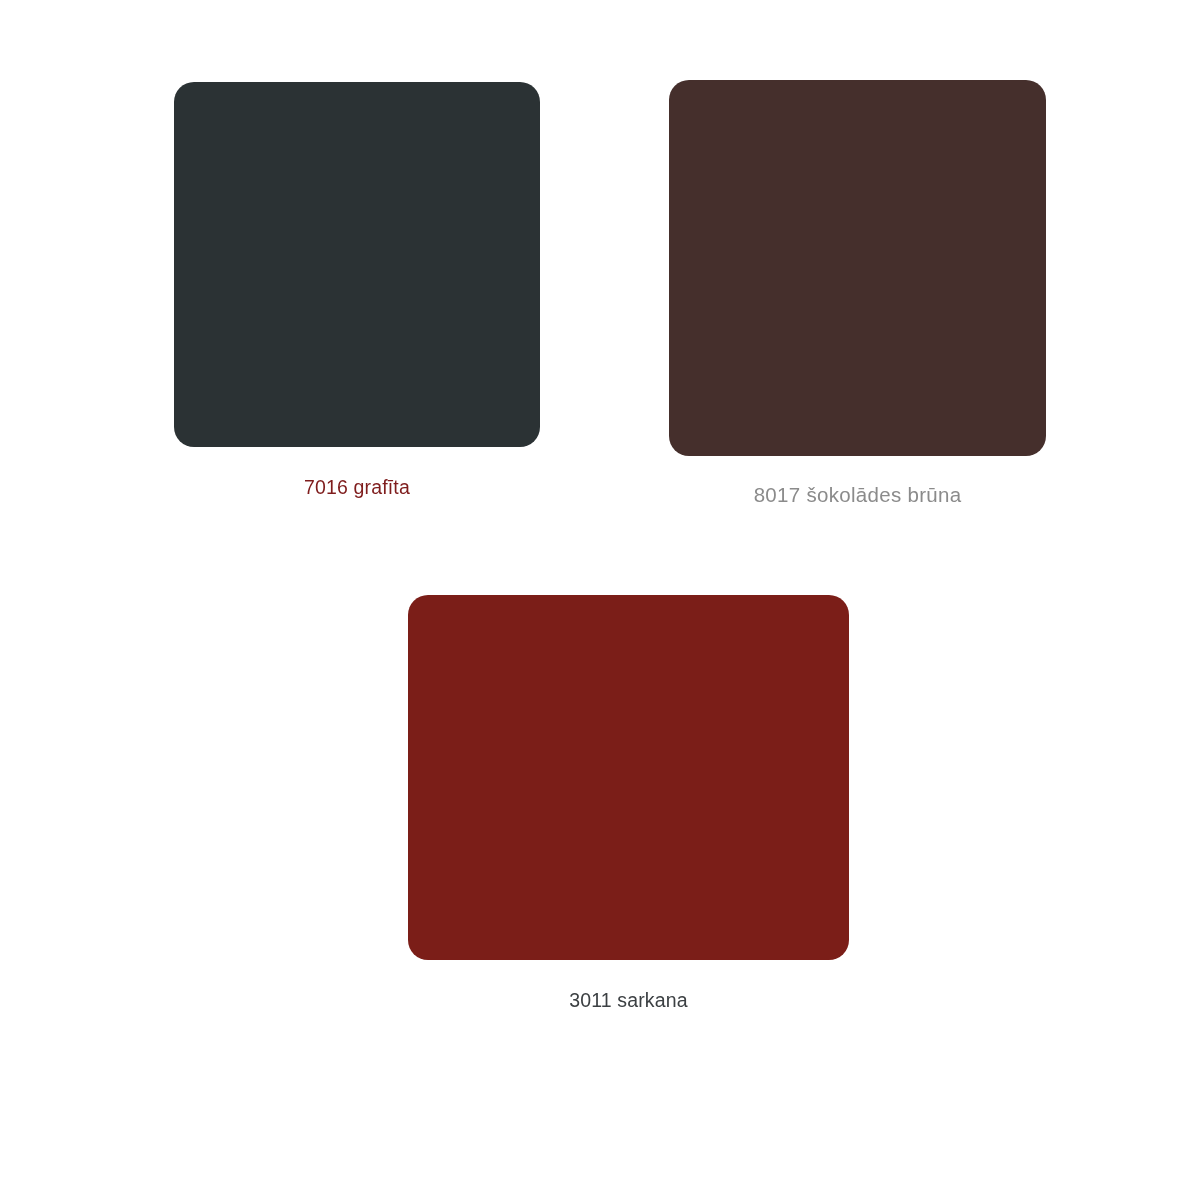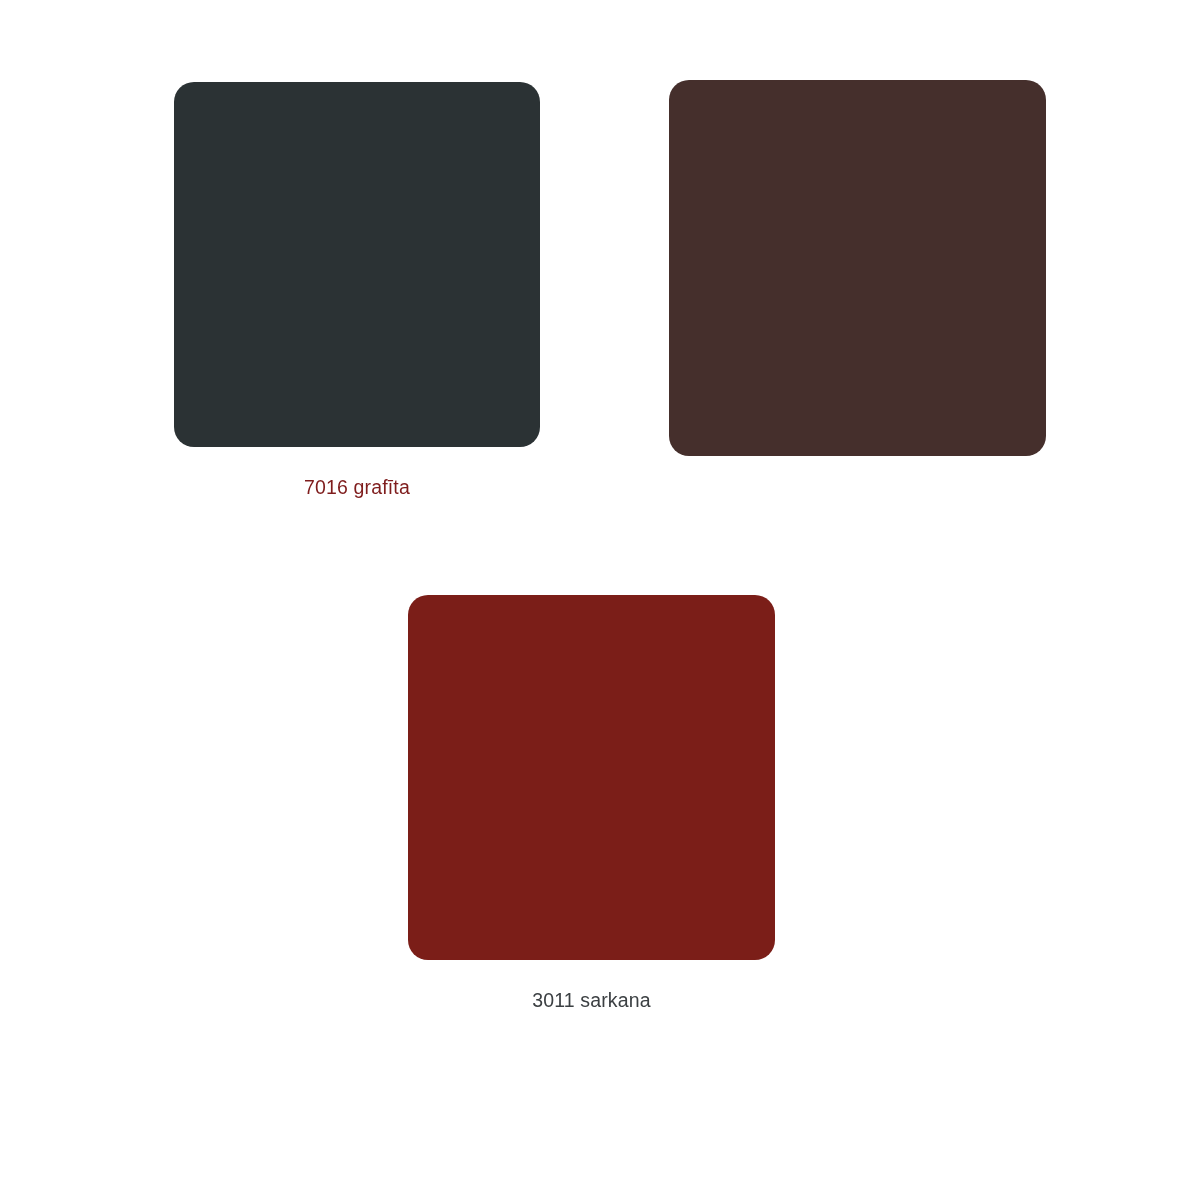--- a/index.html
+++ b/index.html
@@ -75,21 +75,21 @@
     color: #8b8b8b;
     letter-spacing: 0.3px;
     -webkit-font-smoothing: antialiased;
     filter: blur(0.35px);
   }
 
   
   #card-2 {
     left: 408px;
     top: 595px;
-    width: 367px;
+    width: 441px;
   }
   #card-2 .swatch-chip {
     height: 365px;
   }
   #card-2 .swatch-label {
     margin-top: 29px;
     font-size: 19.5px;
     color: #3c4043;
   }
 </style>
@@ -98,20 +98,21 @@
 
 <div id="swatch-grid">
 
   <div class="swatch-card" id="card-0">
     <div class="swatch-chip" style="background: rgb(43, 50, 52);"></div>
     <div class="swatch-label">7016 grafīta</div>
   </div>
 
   <div class="swatch-card" id="card-1">
     <div class="swatch-chip" style="background: rgb(69, 47, 44);"></div>
+    <div class="swatch-label">8017 šokolādes brūna</div>
   </div>
 
   <div class="swatch-card" id="card-2">
     <div class="swatch-chip" style="background: rgb(123, 30, 24);"></div>
     <div class="swatch-label">3011 sarkana</div>
   </div>
 
 </div>
 
 </body></html>

